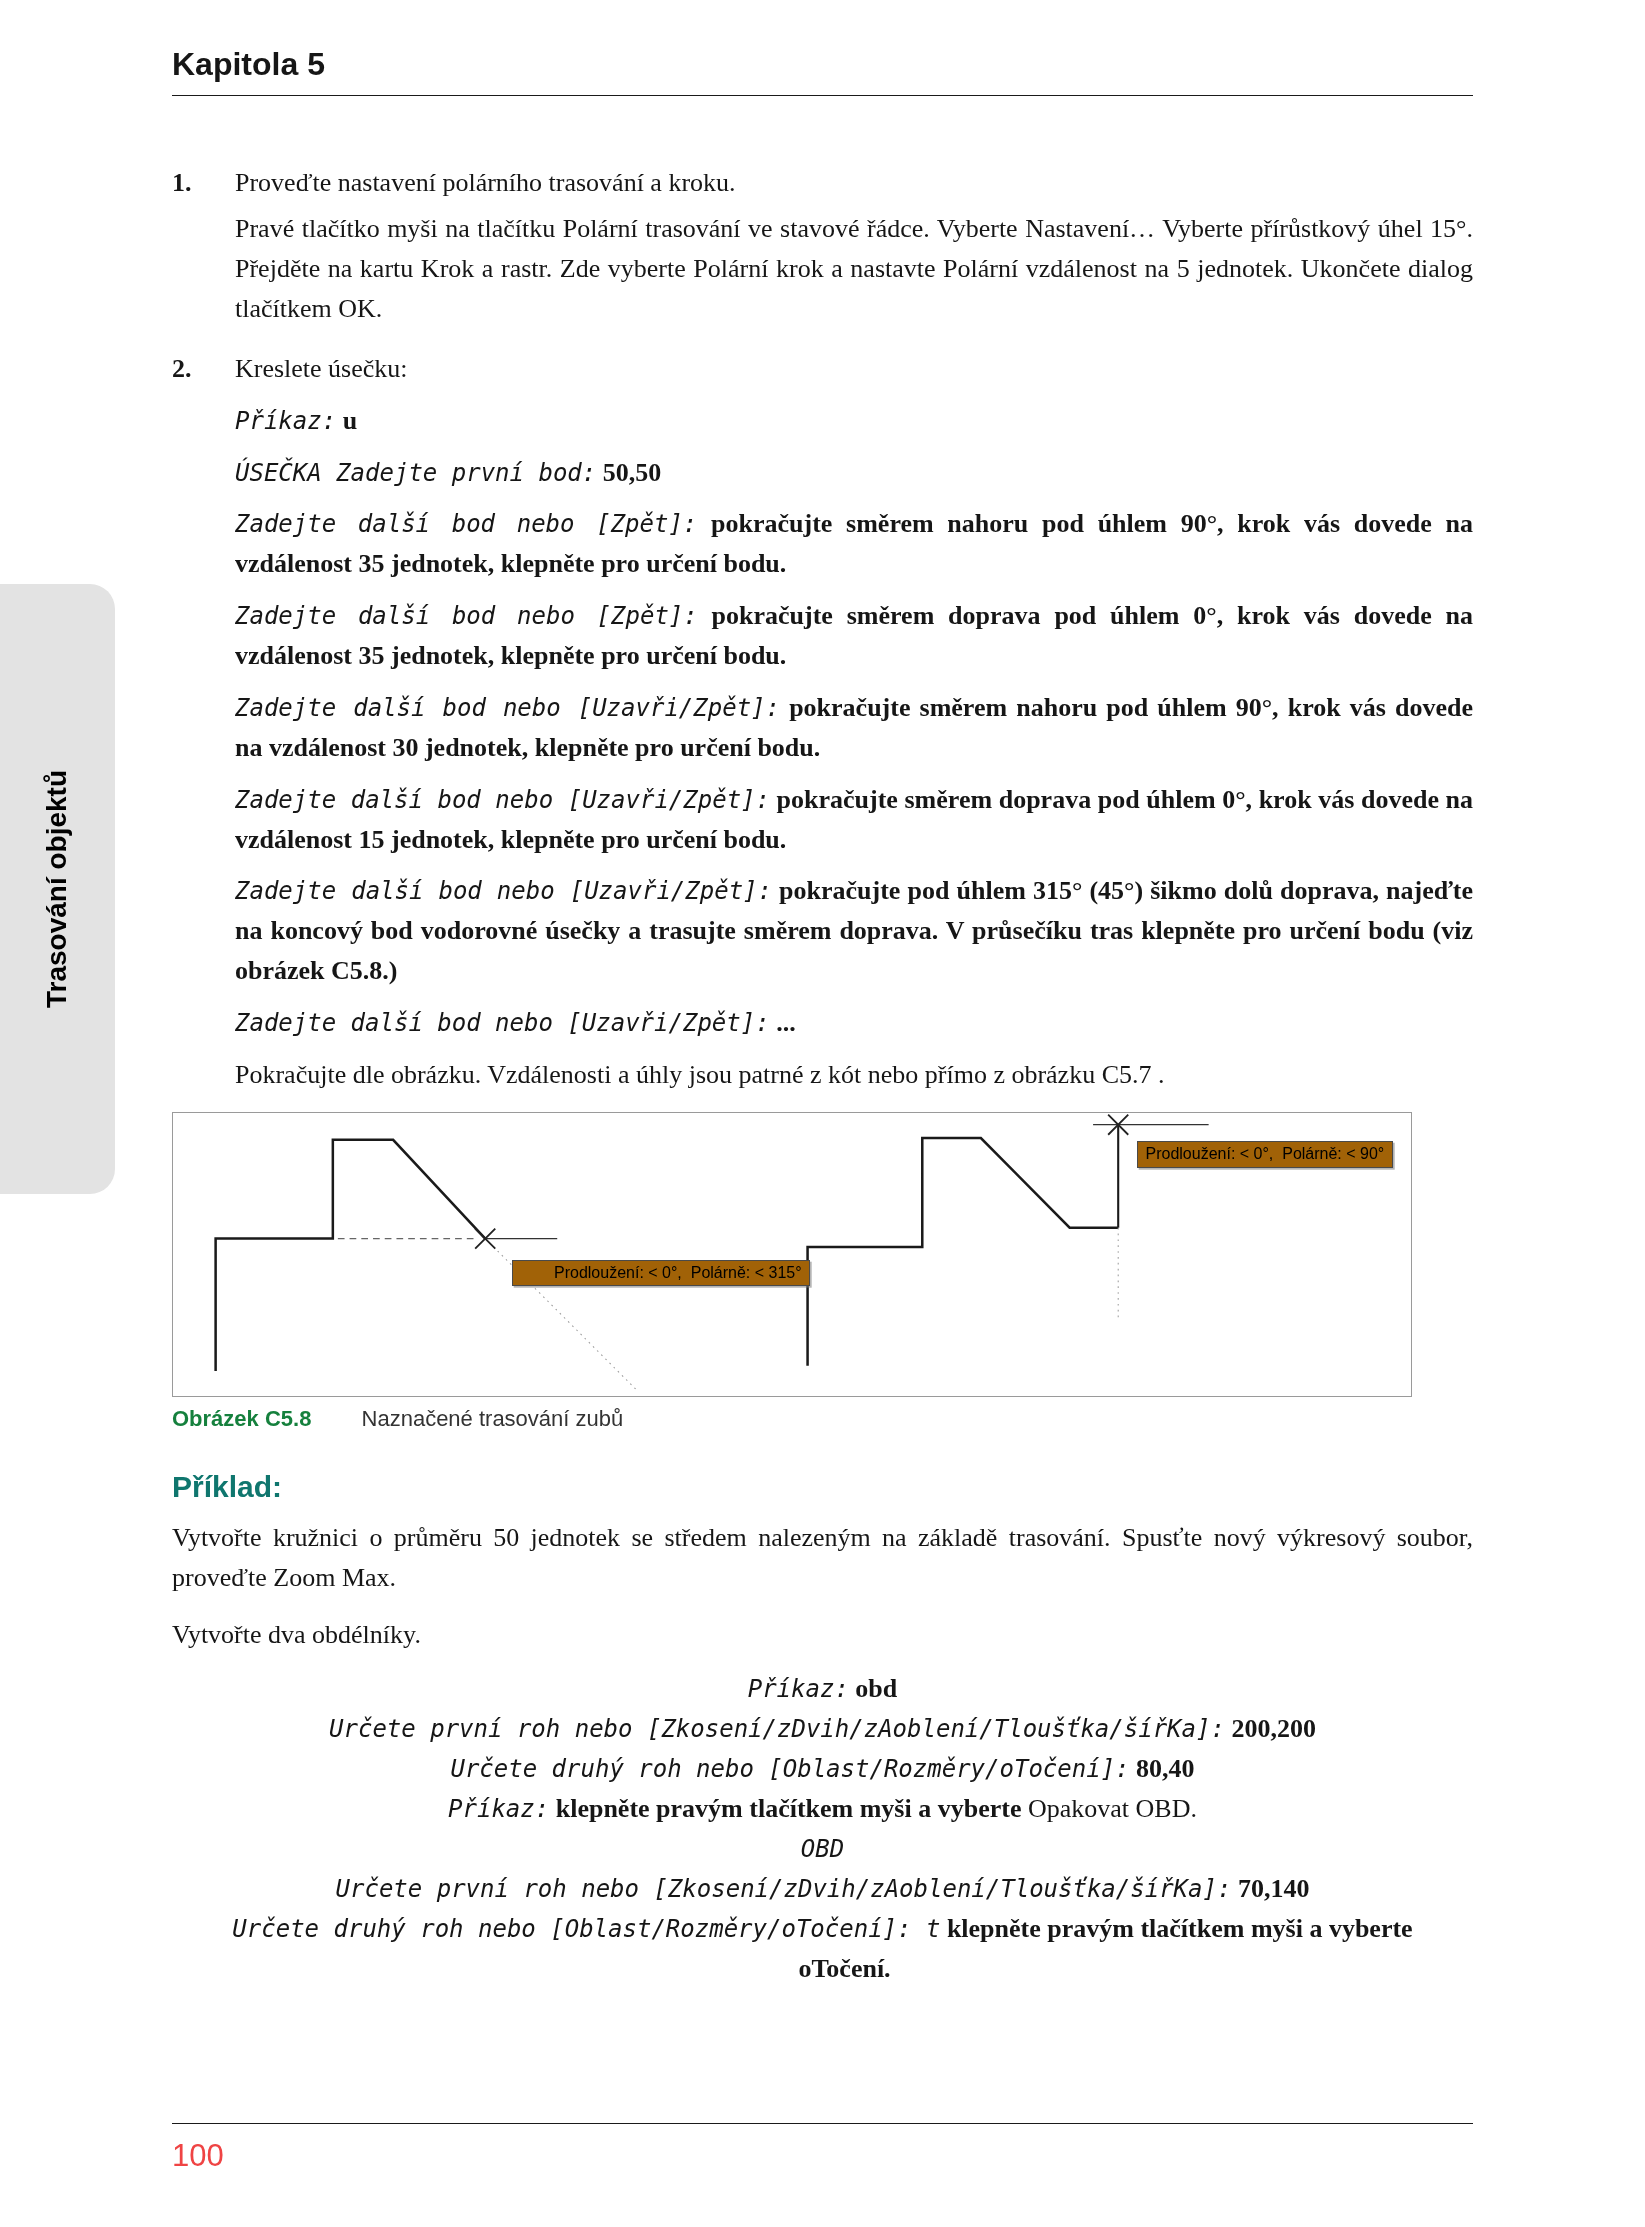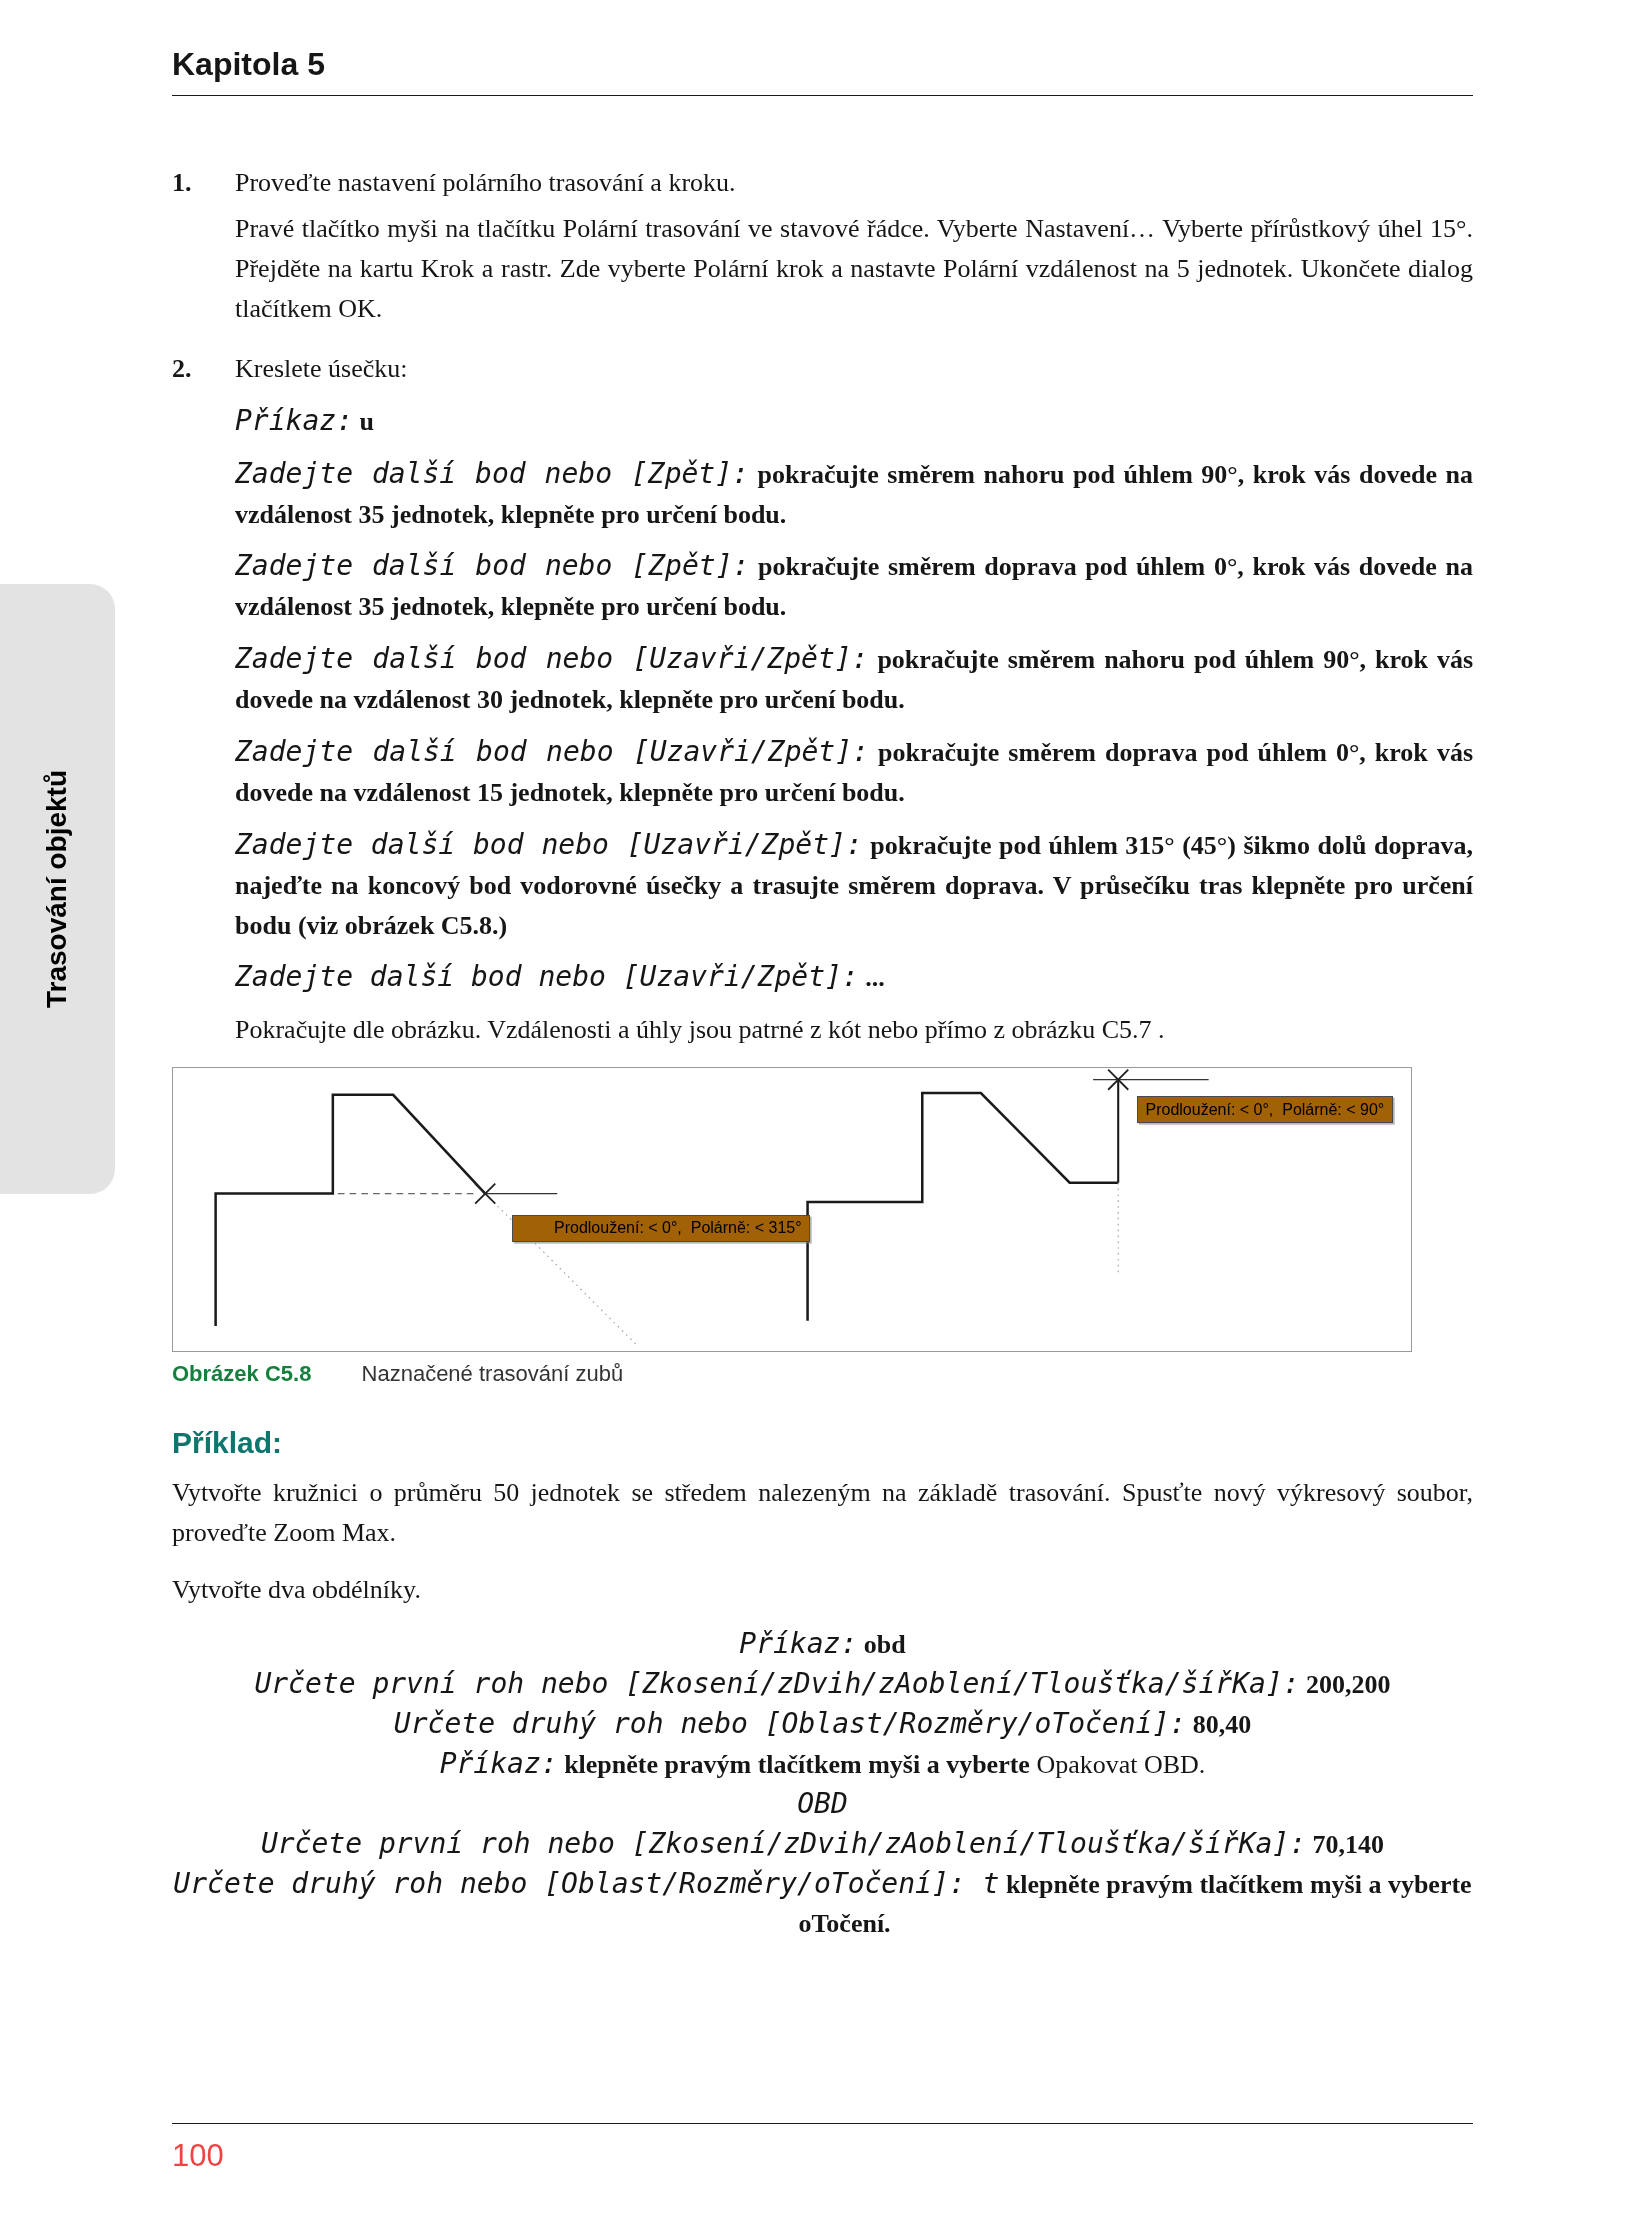--- a/index.html
+++ b/index.html
@@ -47,21 +47,21 @@
   .indent { margin-left:63px; }
 
   p.body { font-size:26px; line-height:40px; text-align:justify; }
   .mt8 { margin-top:6.7px; }
   .mt14 { margin-top:11.7px; }
   .mt20 { margin-top:17px; }
 
   .mono {
     font-family:"DejaVu Sans Mono", monospace;
     font-style:italic;
-    font-size:28px;
+    font-size:24px;
   }
   .b { font-weight:bold; }
 
   p.cmd {
     margin-left:63px; margin-top:11.7px;
     font-size:26px; line-height:40px;
     text-align:justify;
   }
 
   
@@ -129,20 +129,24 @@
   <p class="body indent mt8">Pravé tlačítko myši na tlačítku Polární trasování ve stavové řádce. Vyberte Nastavení… Vyberte přírůstkový úhel 15°. Přejděte na kartu Krok a rastr. Zde vyberte Polární krok a nastavte Polární vzdálenost na 5 jednotek. Ukončete dialog tlačítkem OK.</p>
 
   <div class="step mt-step2">
     <div class="step-num">2.</div>
     <div class="step-title">Kreslete úsečku:</div>
   </div>
 
   <p class="cmd mt20">
     <span class="mono">Příkaz:</span>
     <span class="b">u</span>
+  </p>
+  <p class="cmd">
+    <span class="mono">ÚSEČKA Zadejte první bod:</span>
+    <span class="b">50,50</span>
   </p>
   <p class="cmd">
     <span class="mono">Zadejte další bod nebo [Zpět]:</span>
     <span class="b">pokračujte směrem nahoru pod úhlem 90°, krok vás dovede na vzdálenost 35 jednotek, klepněte pro určení bodu.</span>
   </p>
   <p class="cmd">
     <span class="mono">Zadejte další bod nebo [Zpět]:</span>
     <span class="b">pokračujte směrem doprava pod úhlem 0°, krok vás dovede na vzdálenost 35 jednotek, klepněte pro určení bodu.</span>
   </p>
   <p class="cmd">

